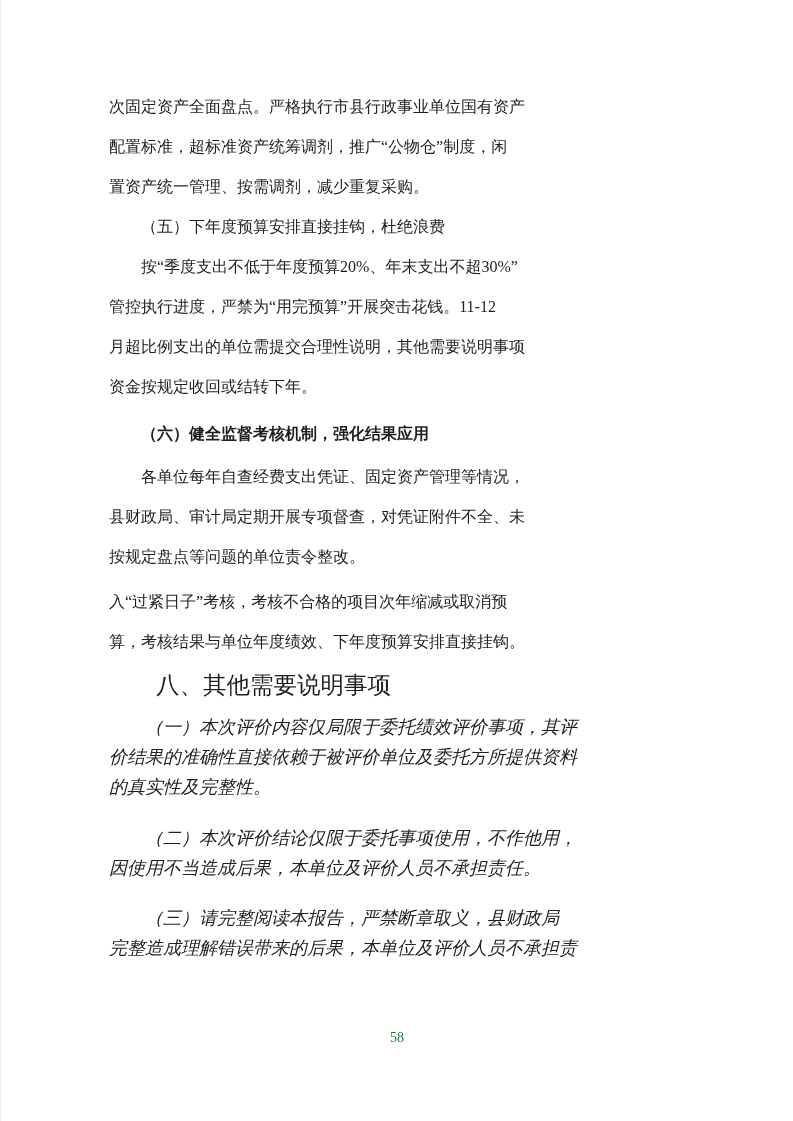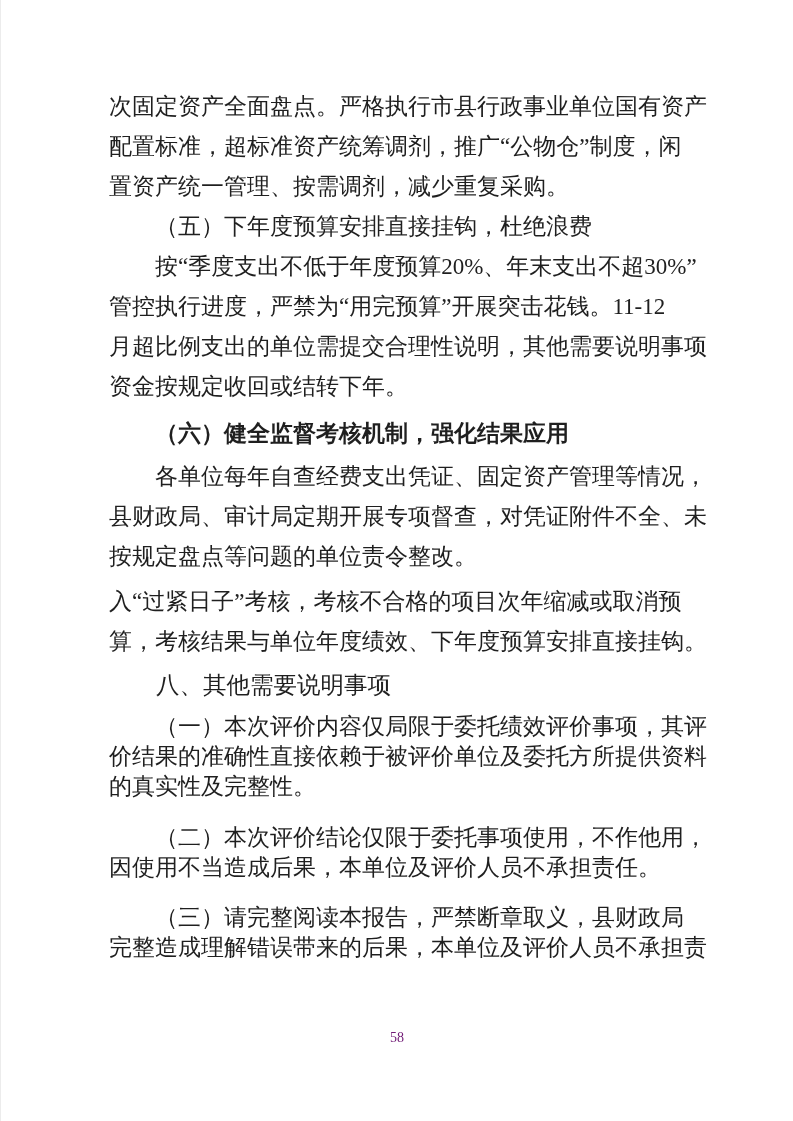--- a/index.html
+++ b/index.html
@@ -22,28 +22,29 @@
     position: absolute;
     left: 108px;
     top: 87px;
     width: 620px;
   }
   .ln {
     white-space: nowrap;
   }
   
   .s1 .ln {
-    font-size: 23px;
+    font-size: 16px;
     line-height: 40px;
     letter-spacing: 0px;
   }
   
   .s2 .ln {
-    font-size: 23px;
+    font-size: 18px;
     line-height: 30px;
+    font-style: italic;
   }
   .ind { text-indent: 2em; }
   .h-kai { font-weight: normal; }
   .h-kai-bold { font-weight: bold; }
   .h-hei {
     font-family: "Liberation Sans", "DejaVu Sans", sans-serif;
     font-weight: normal;
     font-size: 23.5px !important;
     letter-spacing: -0.5px;
   }
@@ -53,21 +54,21 @@
   .mt20 { margin-top: 20px; }
   .mt21 { margin-top: 21px; }
   .footer {
     position: absolute;
     left: 0;
     right: 0;
     top: 1028px;
     text-align: center;
     font-size: 14px;
     line-height: 20px;
-    color: #701a75;
+    color: #15803d;
     font-family: "Liberation Serif", "DejaVu Serif", serif;
   }
 </style>
 </head>
 <body>
 
 <div class="page">
   <div class="content">
 
     <div class="s1">

